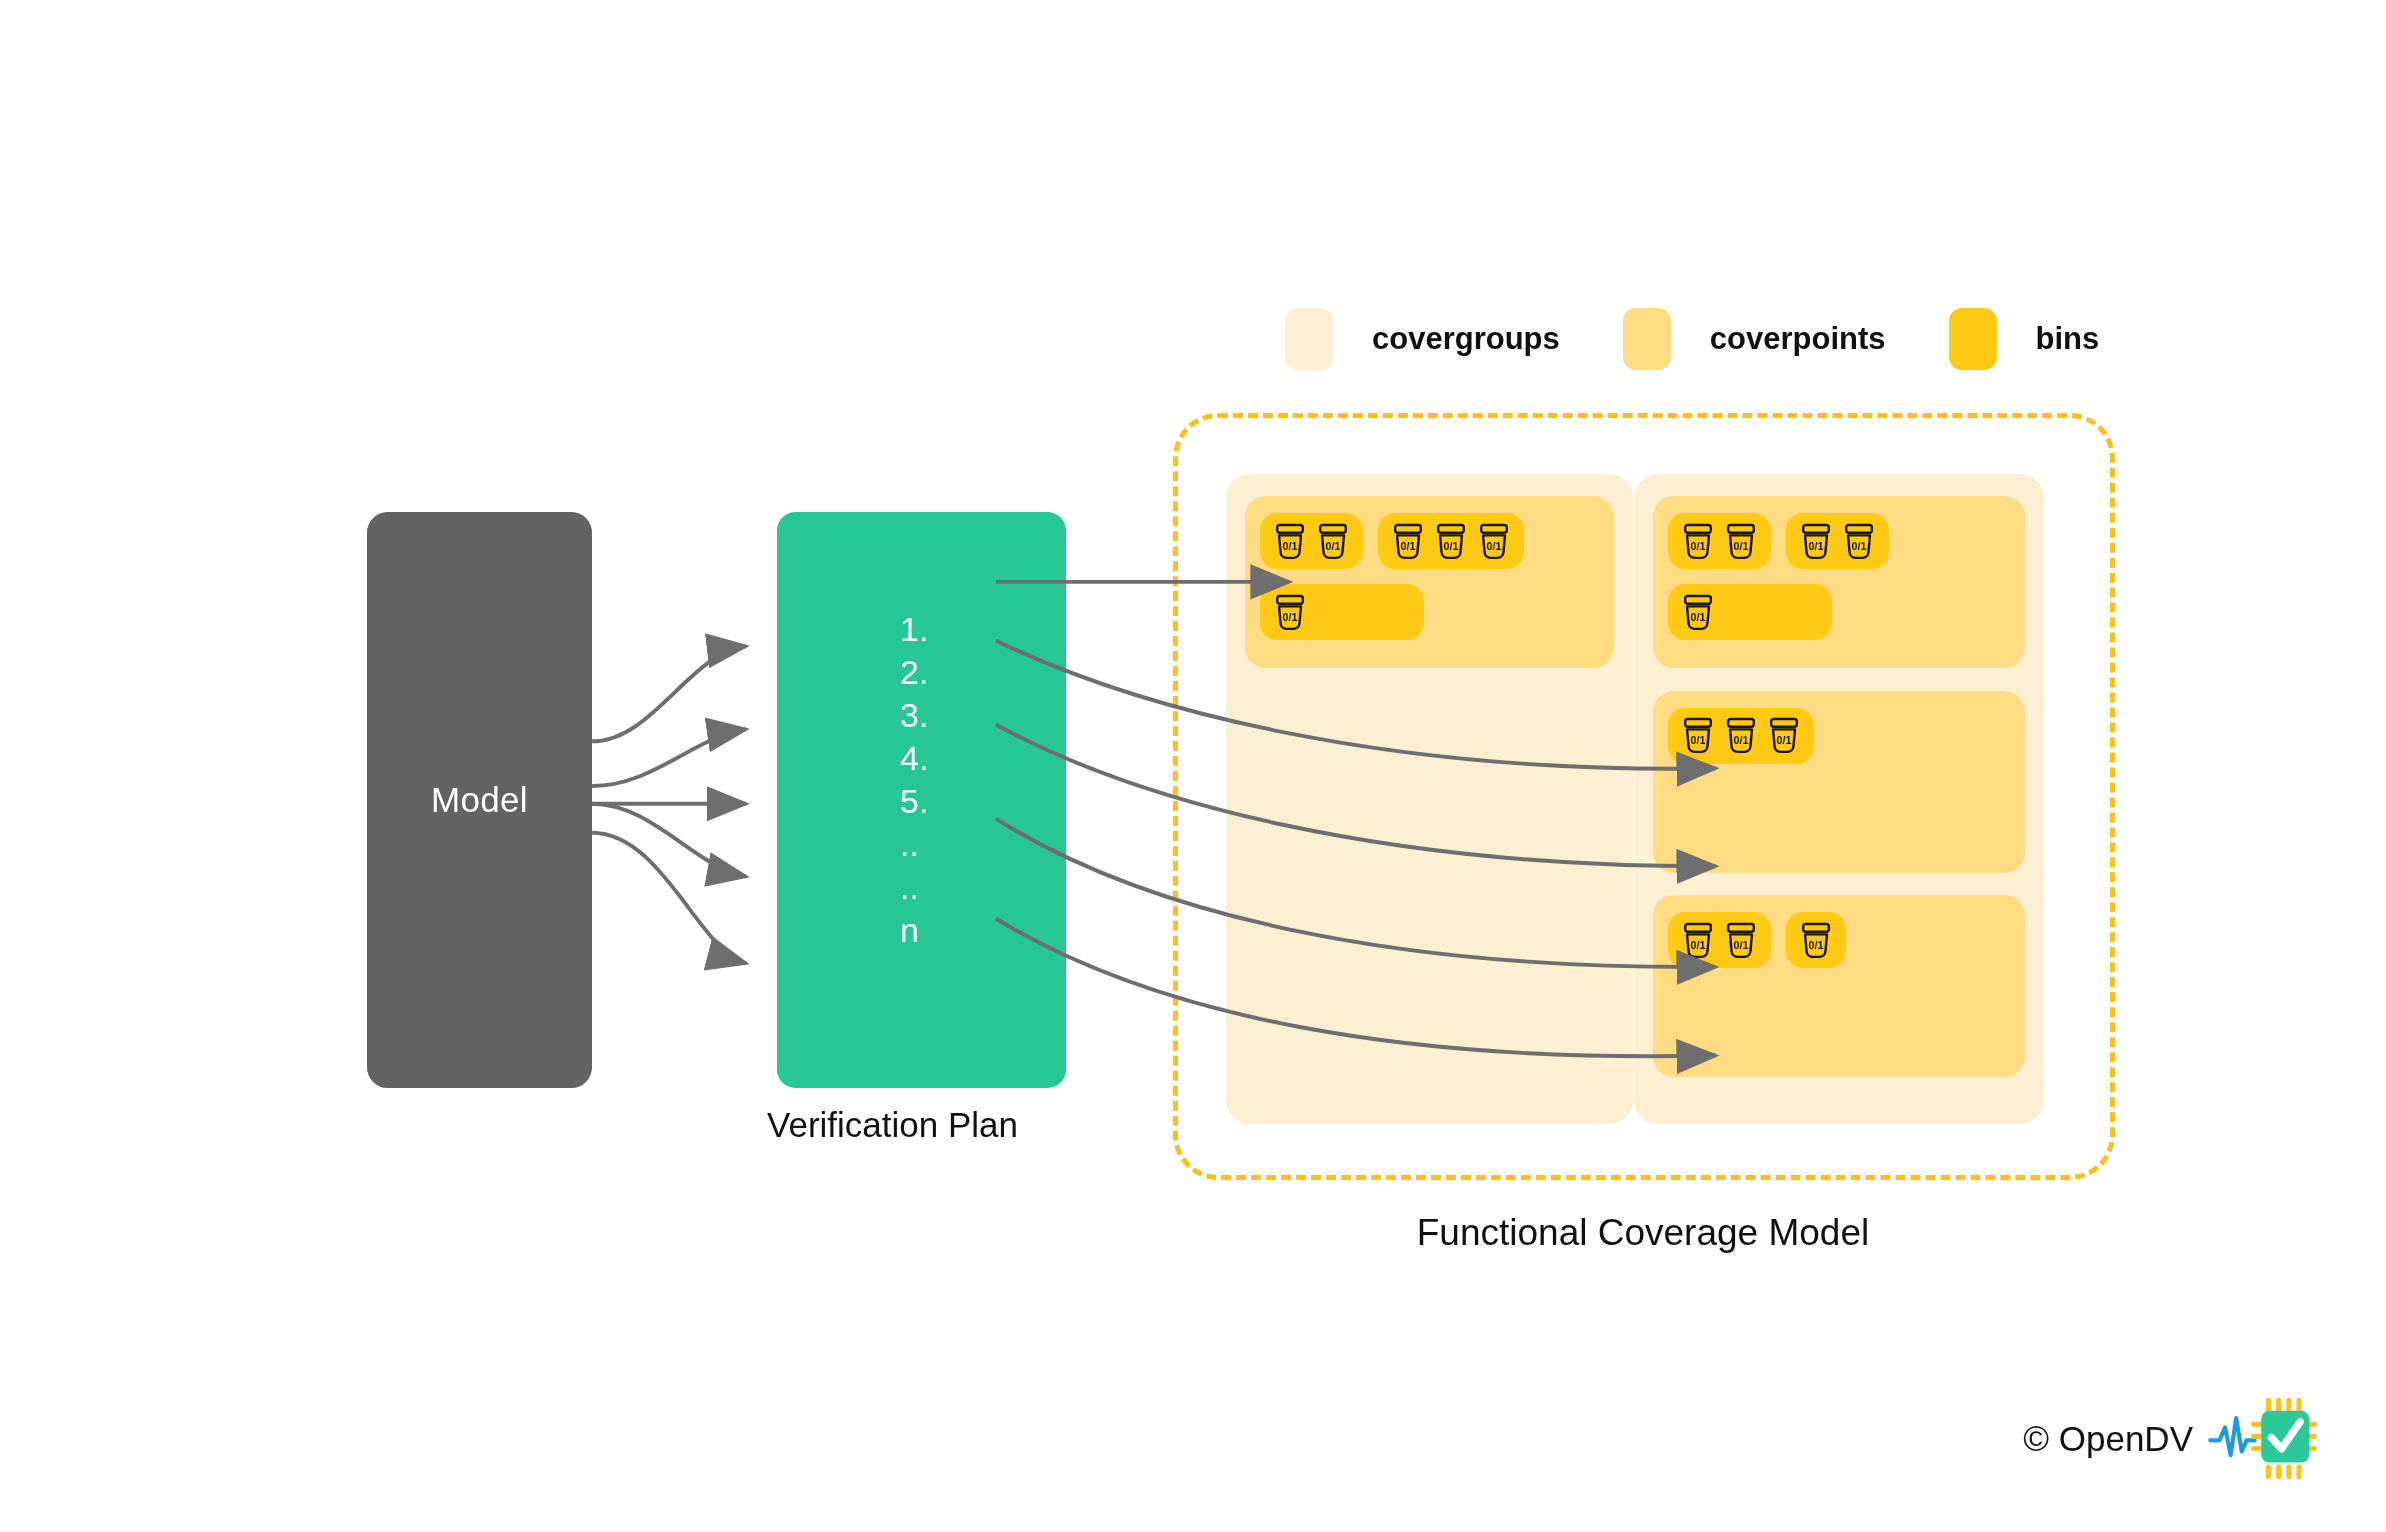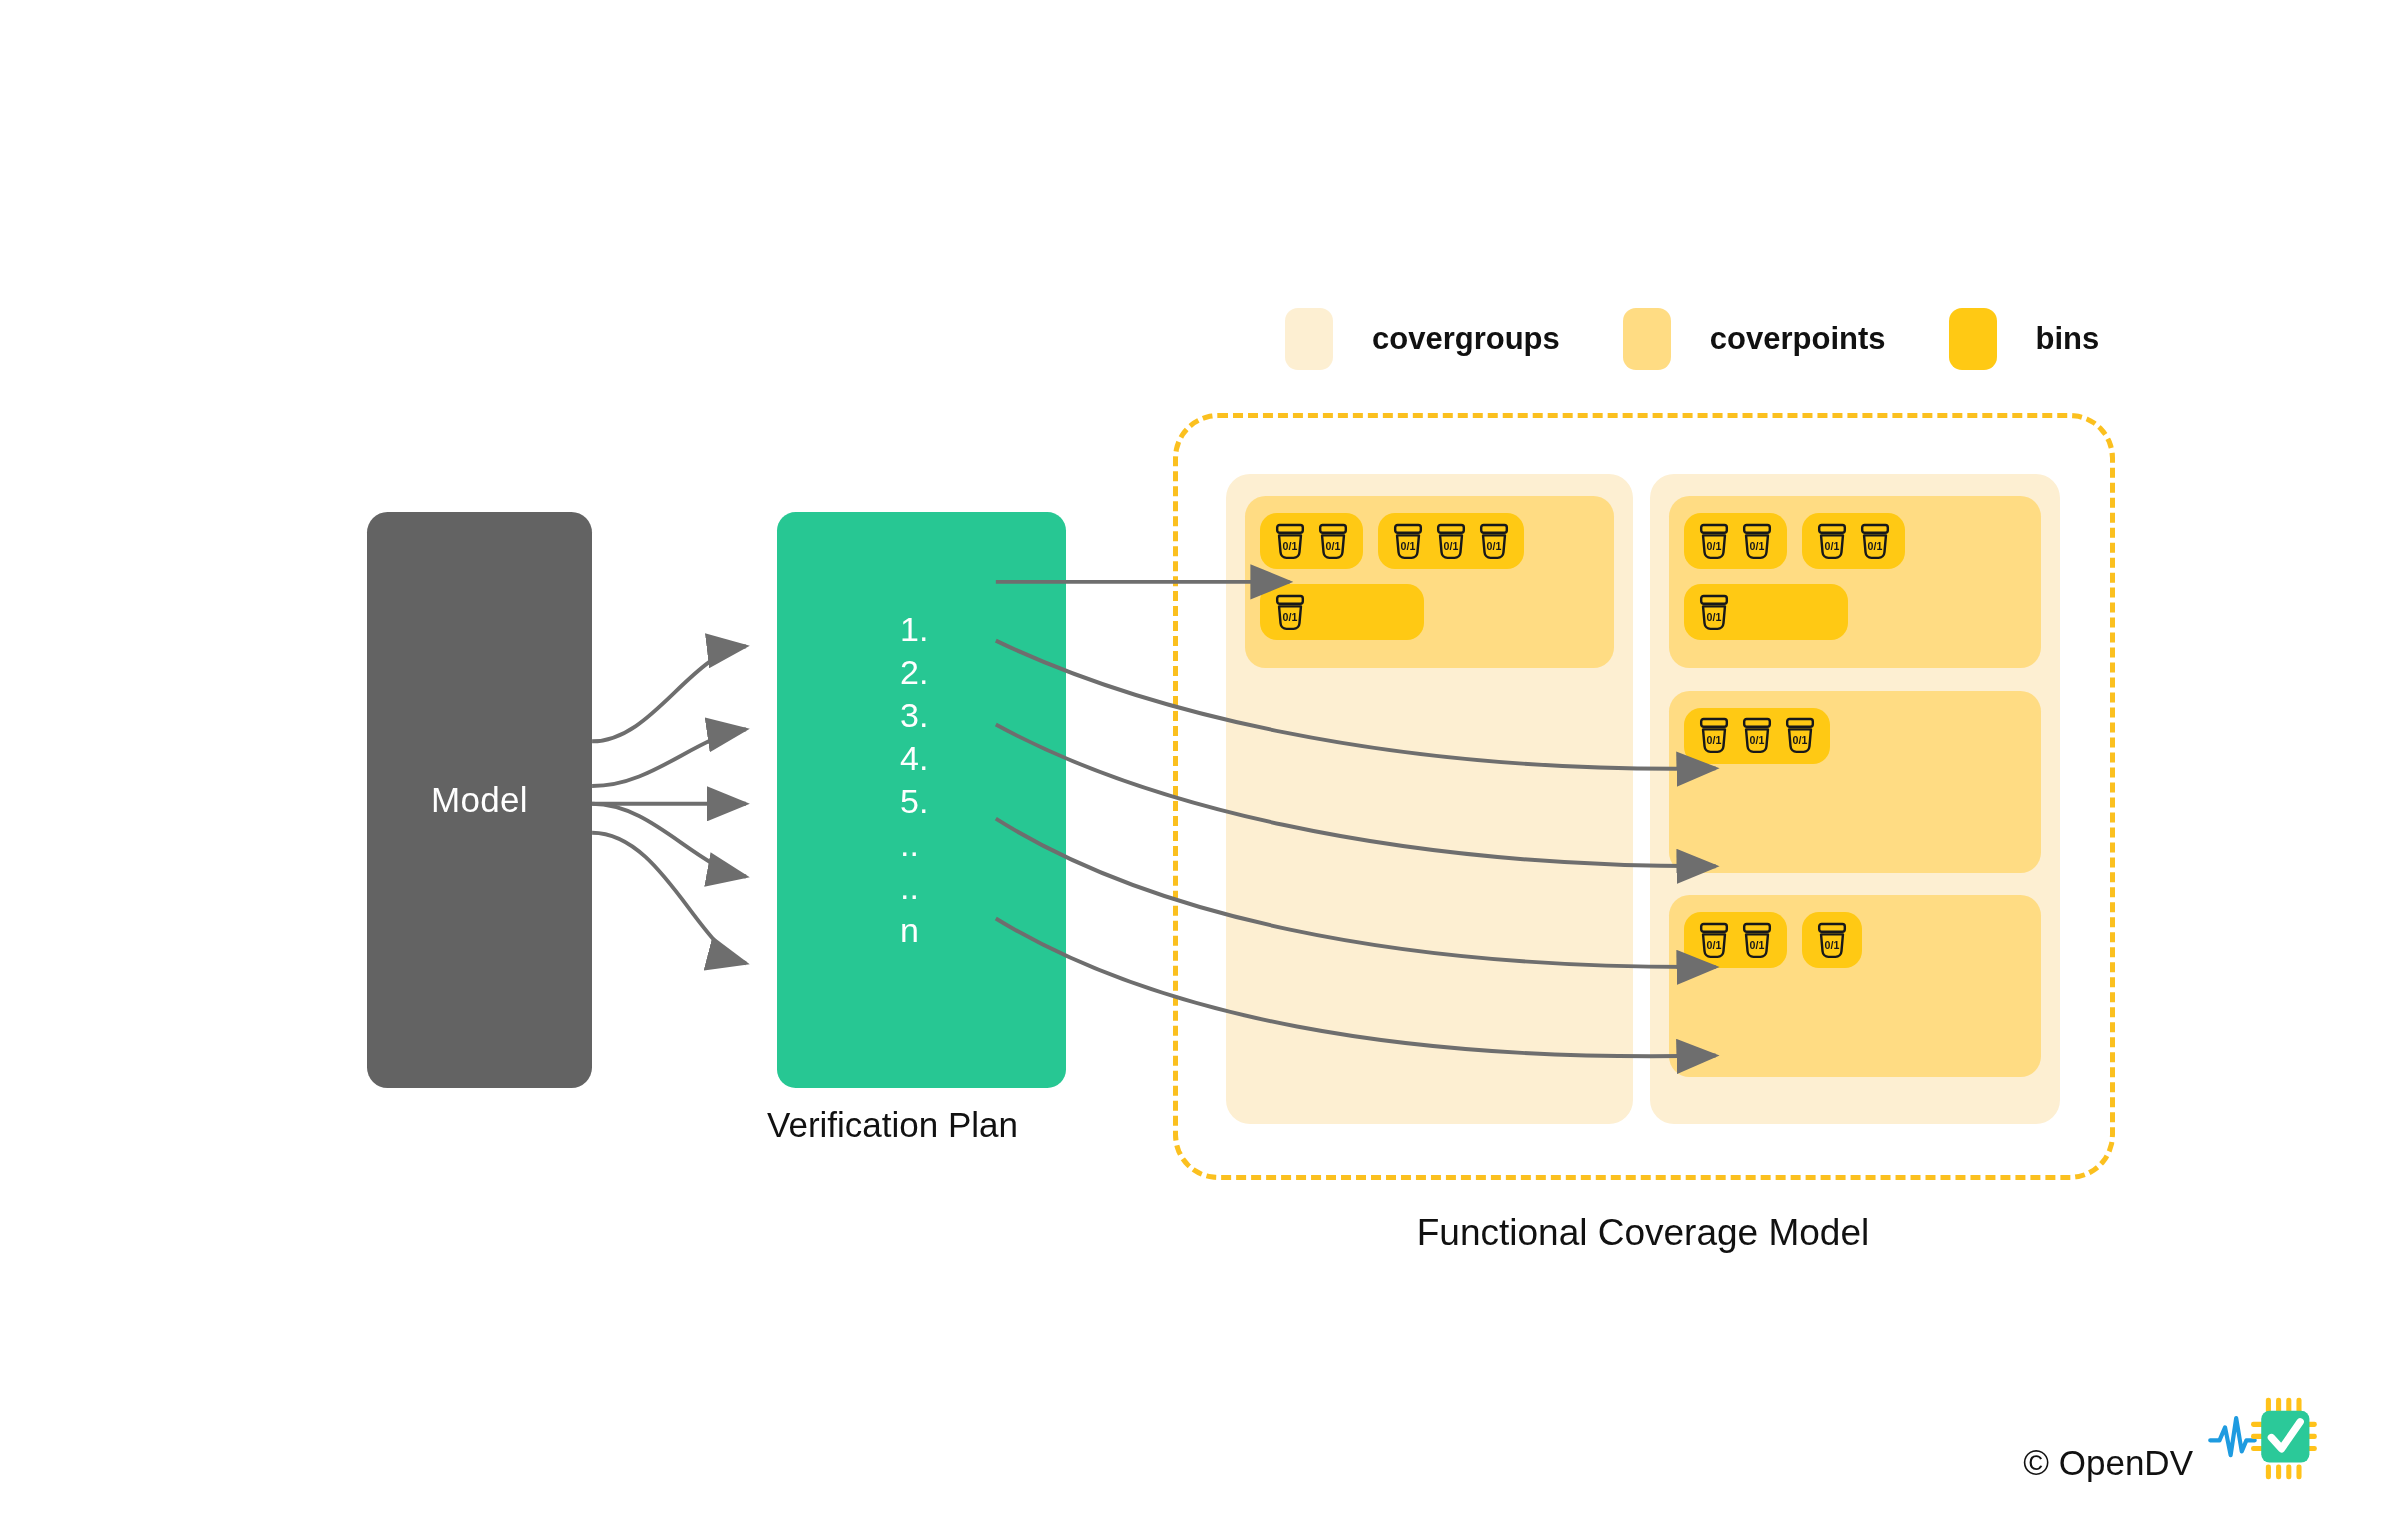--- a/index.html
+++ b/index.html
@@ -51,21 +51,21 @@
     border:5.6px dashed #FBC01F;border-radius:45px;box-sizing:border-box;
   }
   .model-caption{
     position:absolute;left:1177px;top:1212px;width:932px;text-align:center;
     font-size:37px;color:#111111;
   }
 
   
   .covergroups{
     position:absolute;left:1226px;top:474px;width:836px;height:650px;
-    display:flex;gap:17px;
+    display:flex;gap:1px;
   }
   .covergroup{
     background:#FDEFD2;border-radius:24px;padding:22.4px 18.6px;box-sizing:border-box;
     display:flex;flex-direction:column;gap:22.4px;
   }
   .covergroup.cg-left{width:407px;}
   .covergroup.cg-right{width:410px;}
 
   
   .coverpoint{
@@ -80,21 +80,21 @@
   }
 
   
   .jar{width:34px;height:39px;display:block;flex:none;}
 
   
   .arrows{position:absolute;left:0;top:0;width:2387px;height:1533px;pointer-events:none;}
 
   
   .footer{
-    position:absolute;right:67px;bottom:50px;display:flex;align-items:flex-end;gap:15px;
+    position:absolute;right:67px;bottom:50px;display:flex;align-items:center;gap:15px;
   }
   .footer-text{font-size:35px;color:#111111;white-space:nowrap;}
   .logo-mark{width:112px;height:89px;display:block;}
 </style>
 </head>
 <body>
 
 <div class="canvas">
 
   <div class="legend">

